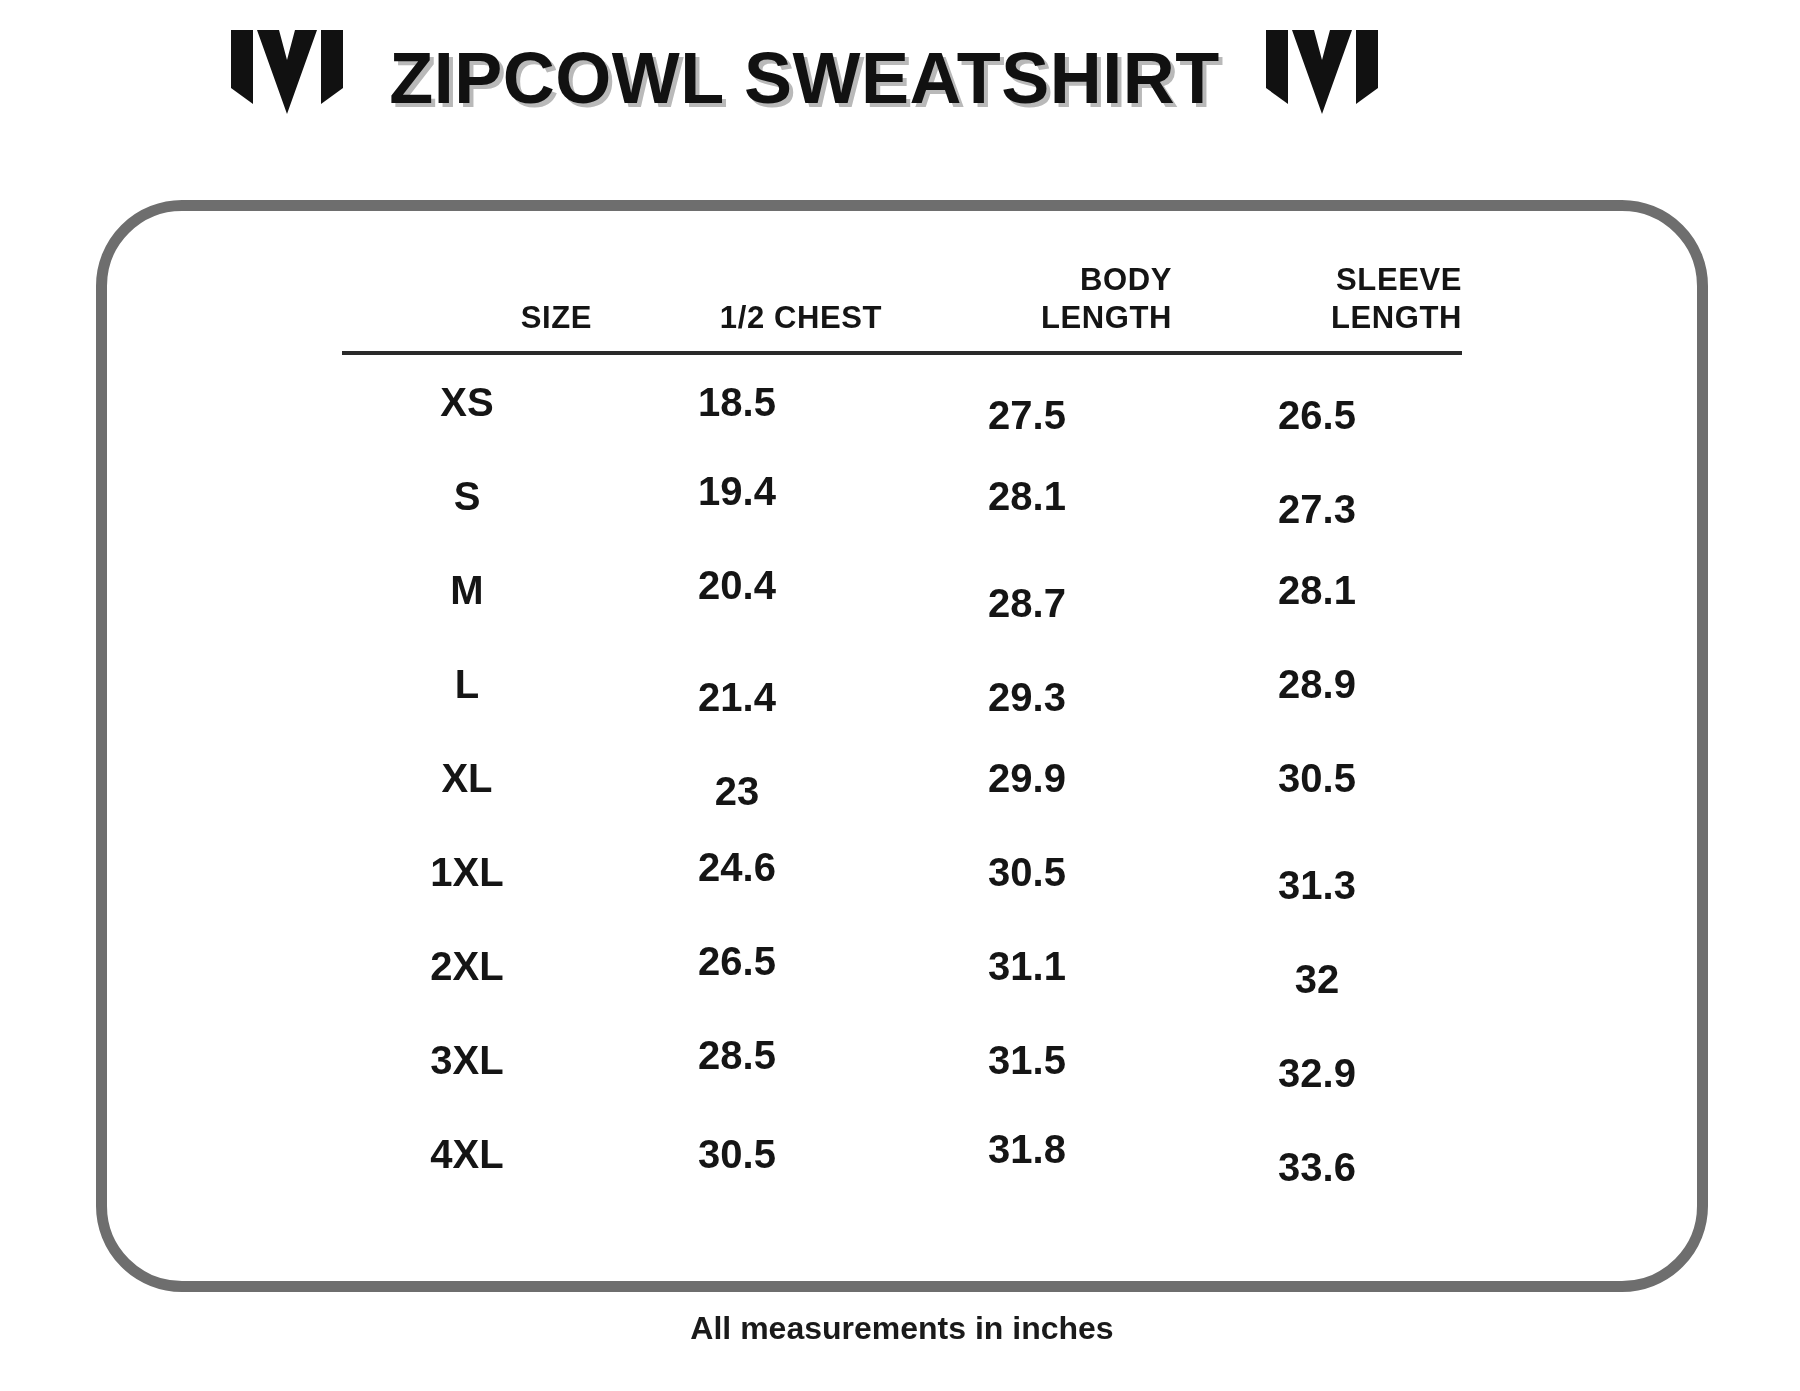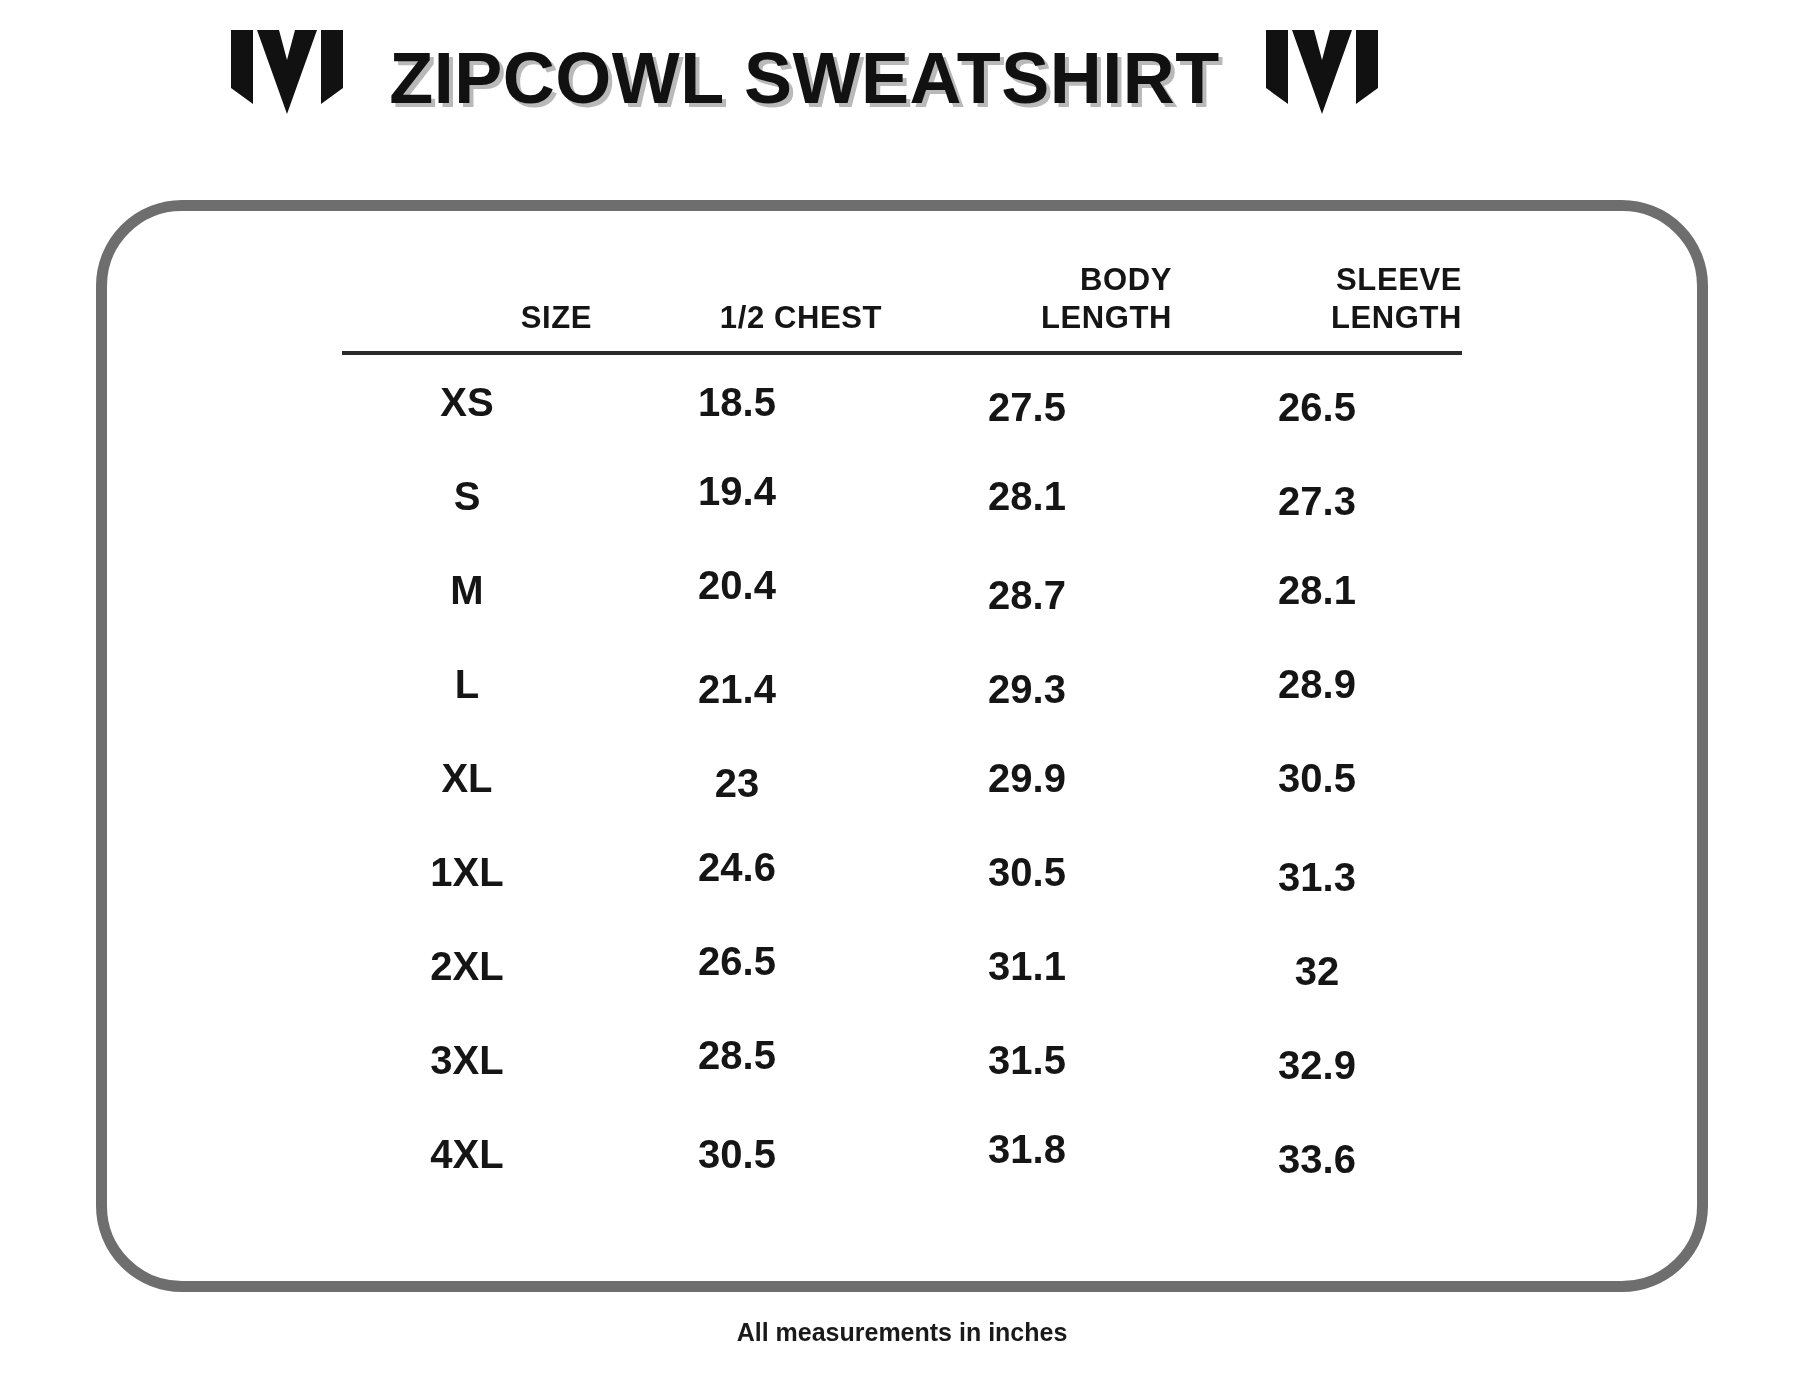--- a/index.html
+++ b/index.html
@@ -106,29 +106,29 @@
     height: 92px;
     line-height: 1;
   }
 
   table.size-table td.size-cell {
     font-weight: 700;
   }
 
   
   .nudge-up   { position: relative; top: -5px; }
-  .nudge-down { position: relative; top: 5px; }
+  .nudge-down { position: relative; top: 13px; }
 
   .footnote {
     position: absolute;
     left: 0;
     right: 0;
     bottom: -66px;
     text-align: center;
-    font-size: 25px;
+    font-size: 32px;
     font-weight: 700;
     color: #1a1a1a;
   }
 </style>
 </head>
 <body>
 
 <div class="page">
 
   <div class="header">

